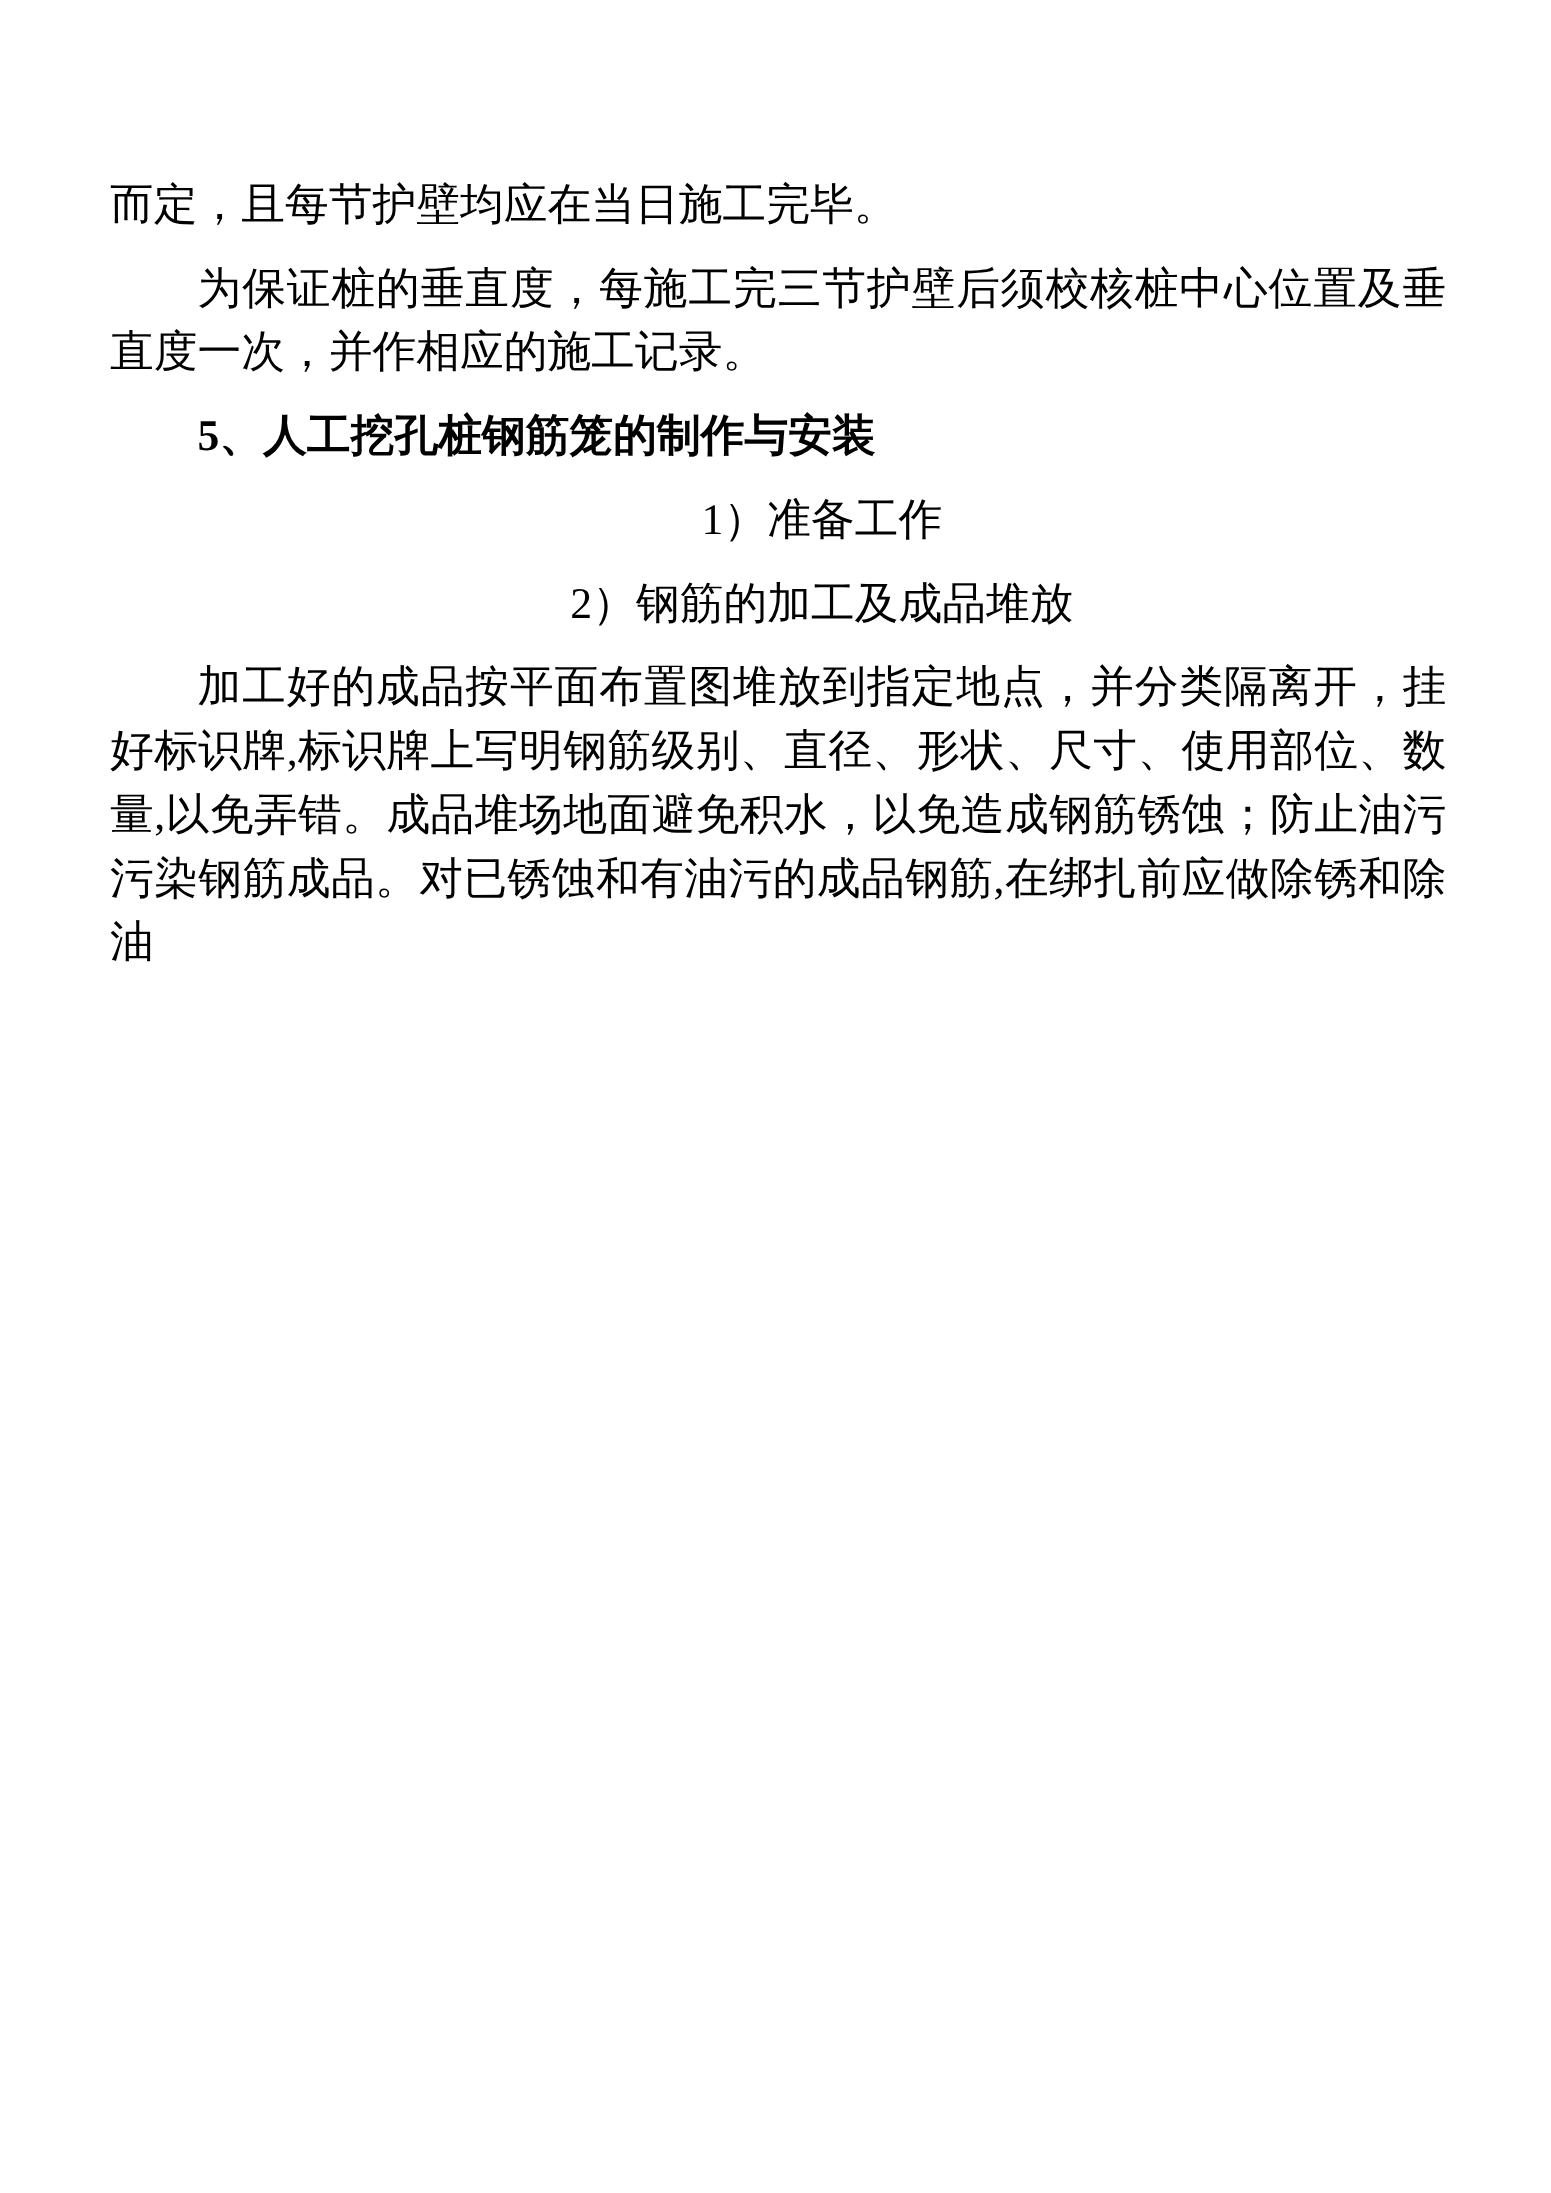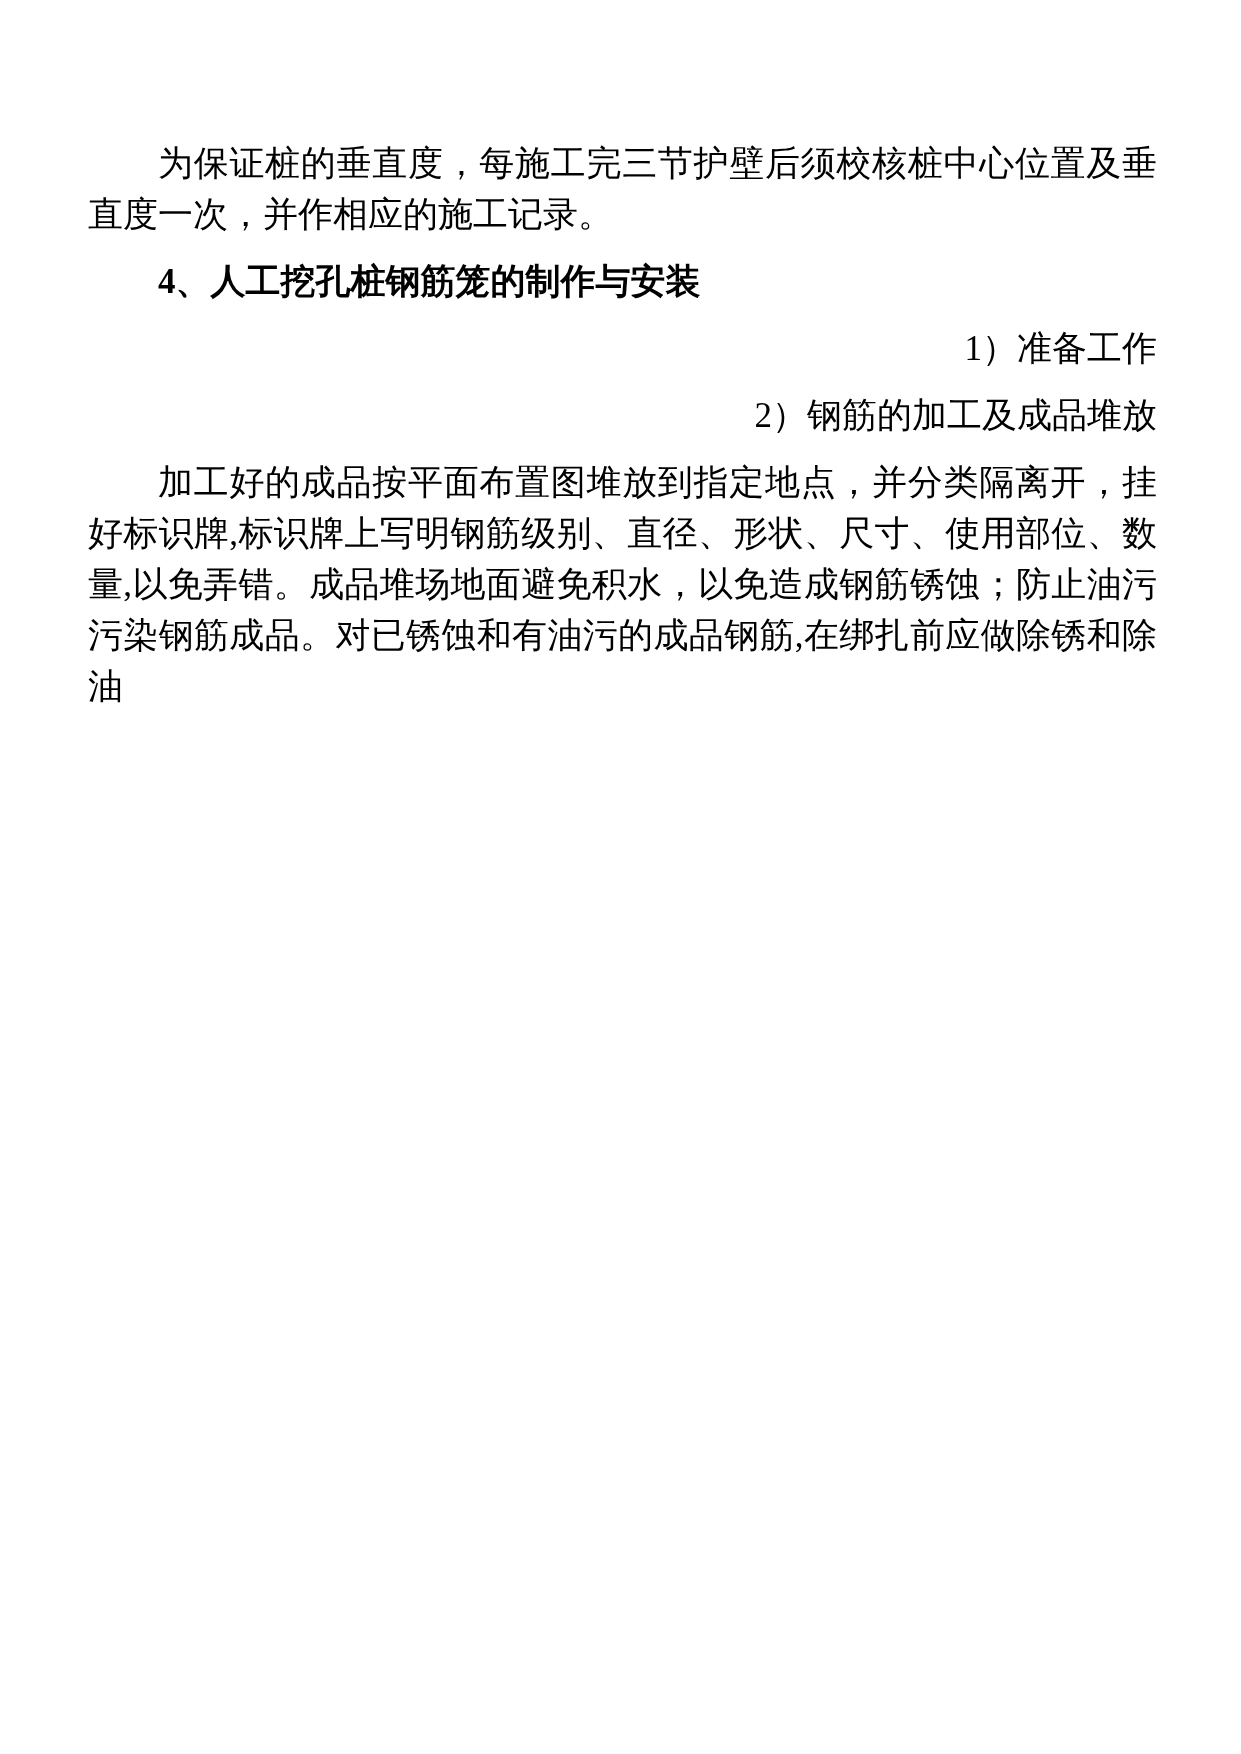--- a/index.html
+++ b/index.html
@@ -27,32 +27,33 @@
     word-break: break-all;
   }
   .page p.noindent {
     text-indent: 0;
   }
   .page p.heading {
     font-weight: bold;
     text-align: left;
   }
   .page p.subheading {
-    text-align: right;
+    text-align: center;
   }
 </style>
 </head>
 <body>
 
 <div class="page">
+  <p class="noindent">而定，且每节护壁均应在当日施工完毕。</p>
 
 
   <p>为保证桩的垂直度，每施工完三节护壁后须校核桩中心位置及垂直度一次，并作相应的施工记录。</p>
 
-  <p class="heading">4、人工挖孔桩钢筋笼的制作与安装</p>
+  <p class="heading">5、人工挖孔桩钢筋笼的制作与安装</p>
 
   <p class="subheading">1）准备工作</p>
 
 
   <p class="subheading">2）钢筋的加工及成品堆放</p>
 
 
 
   <p>加工好的成品按平面布置图堆放到指定地点，并分类隔离开，挂好标识牌,标识牌上写明钢筋级别、直径、形状、尺寸、使用部位、数量,以免弄错。成品堆场地面避免积水，以免造成钢筋锈蚀；防止油污污染钢筋成品。对已锈蚀和有油污的成品钢筋,在绑扎前应做除锈和除油</p>
 </div>

